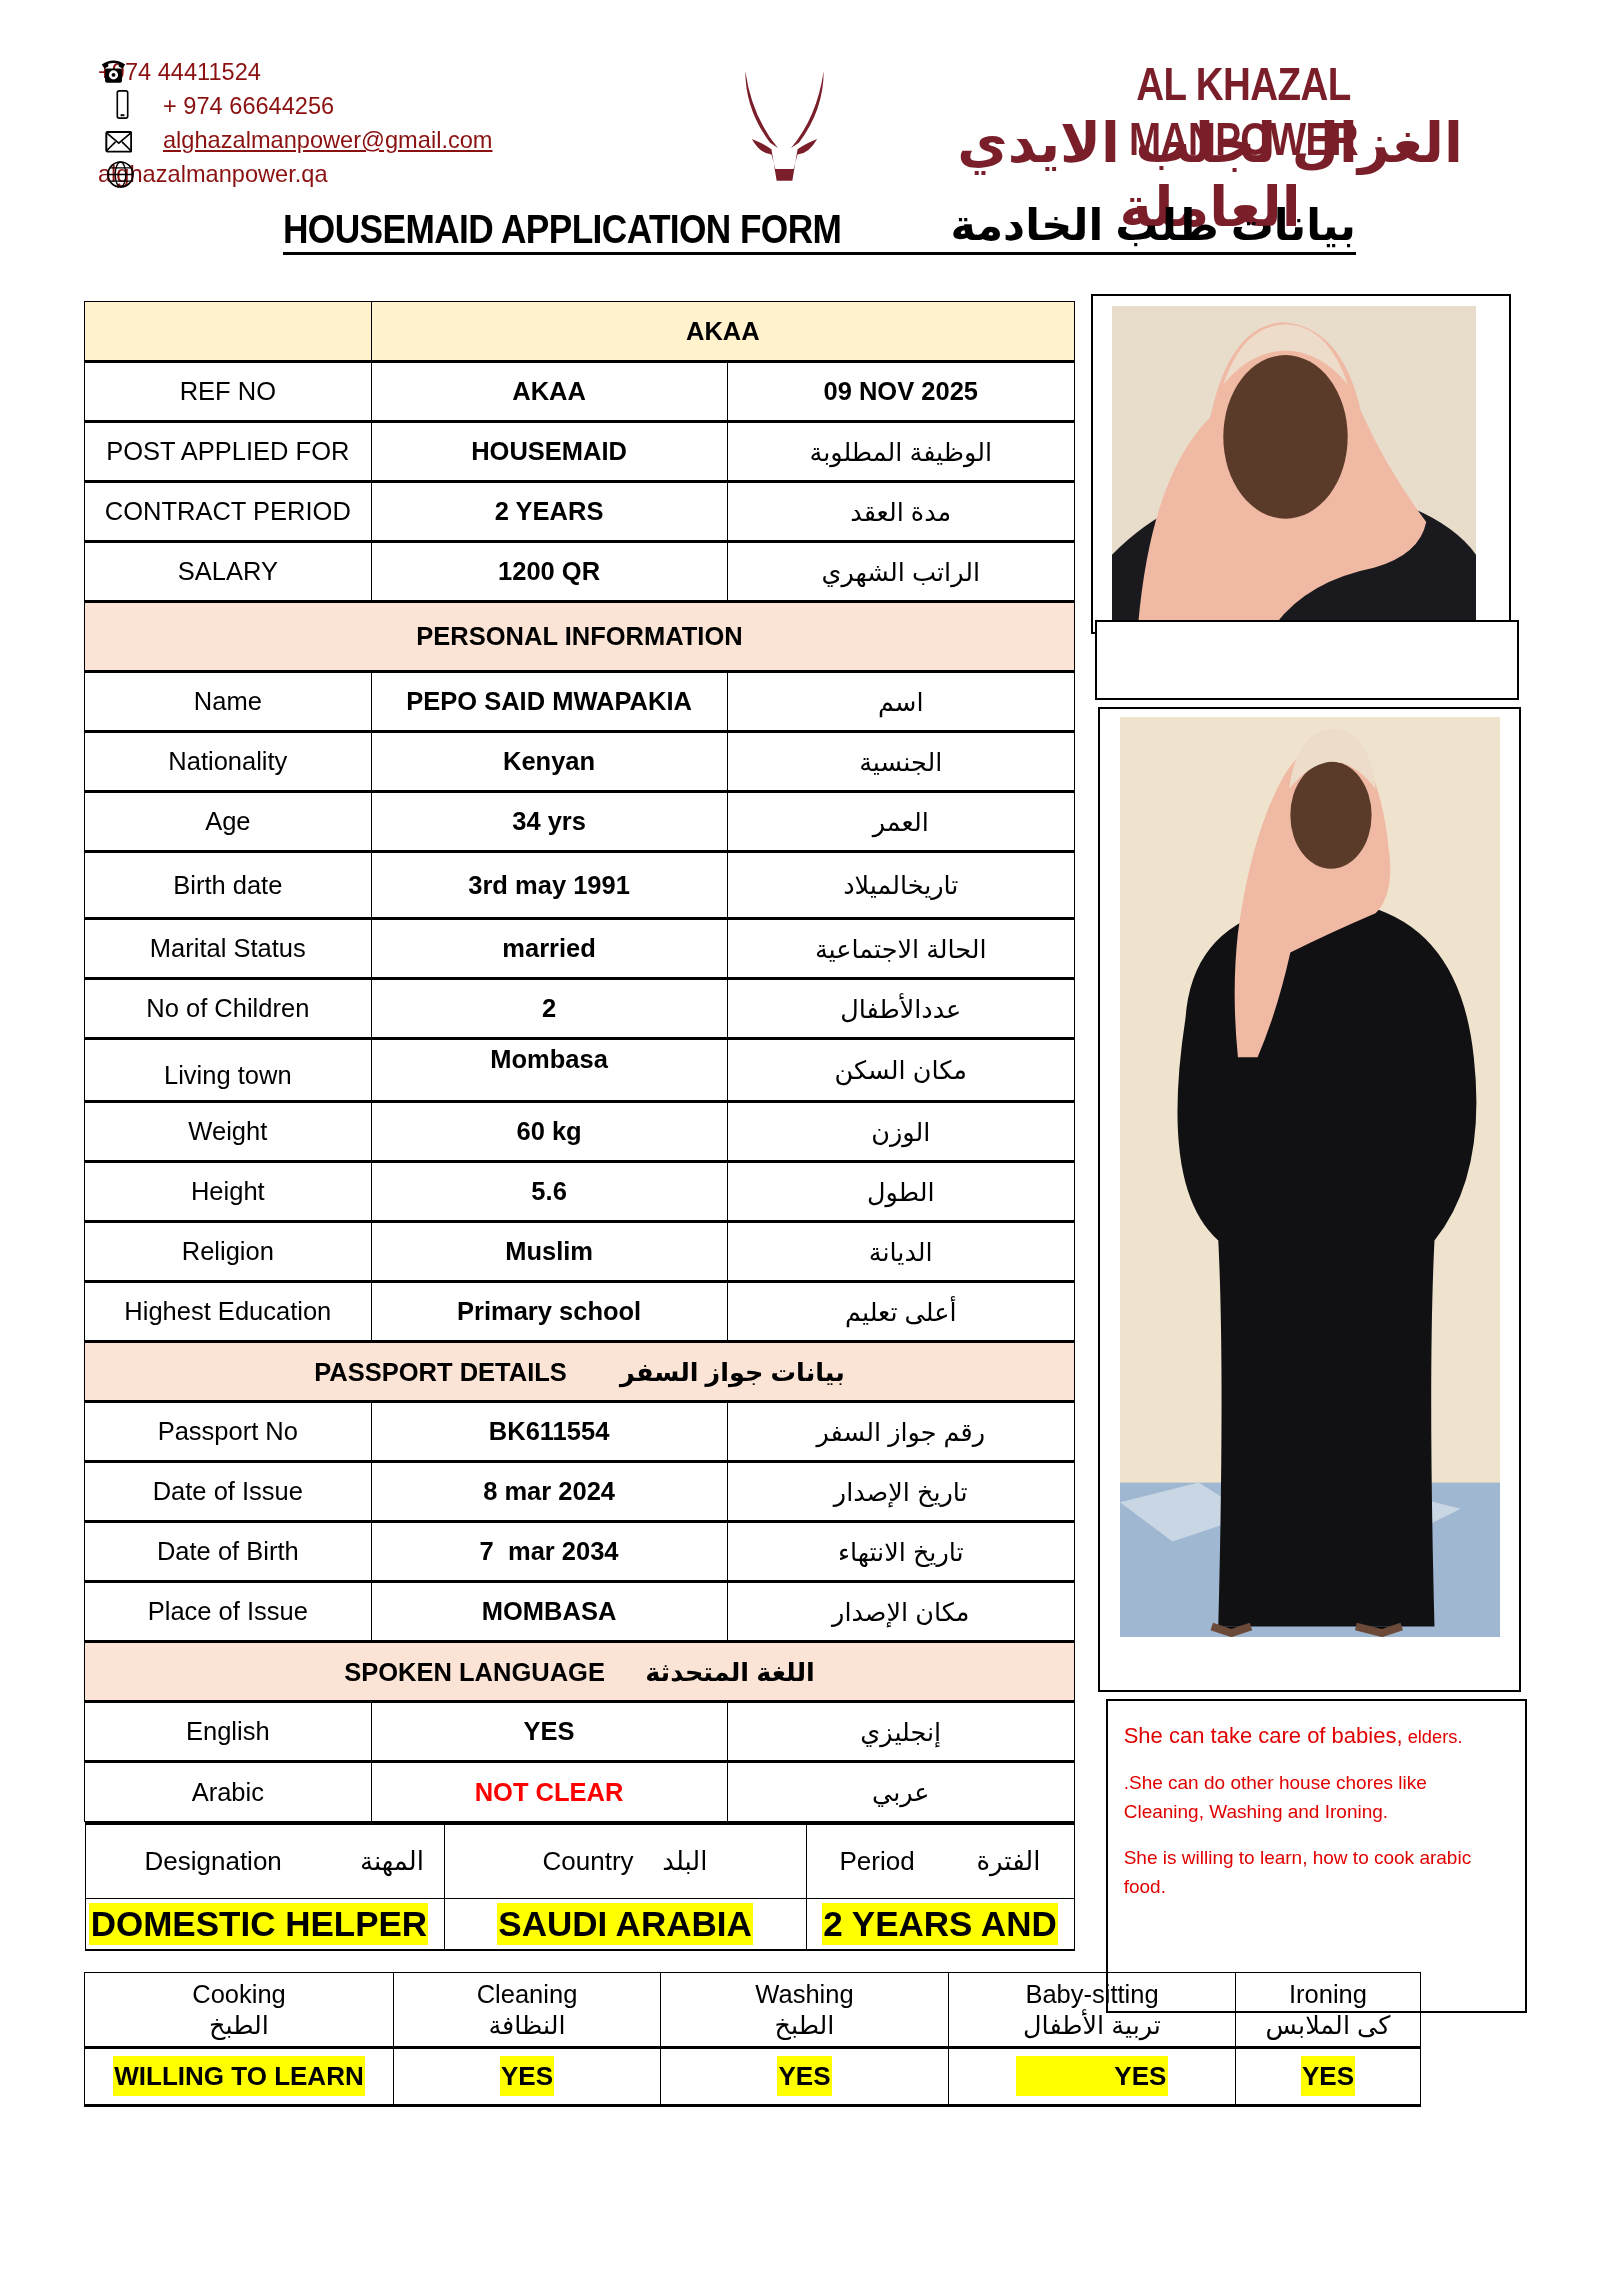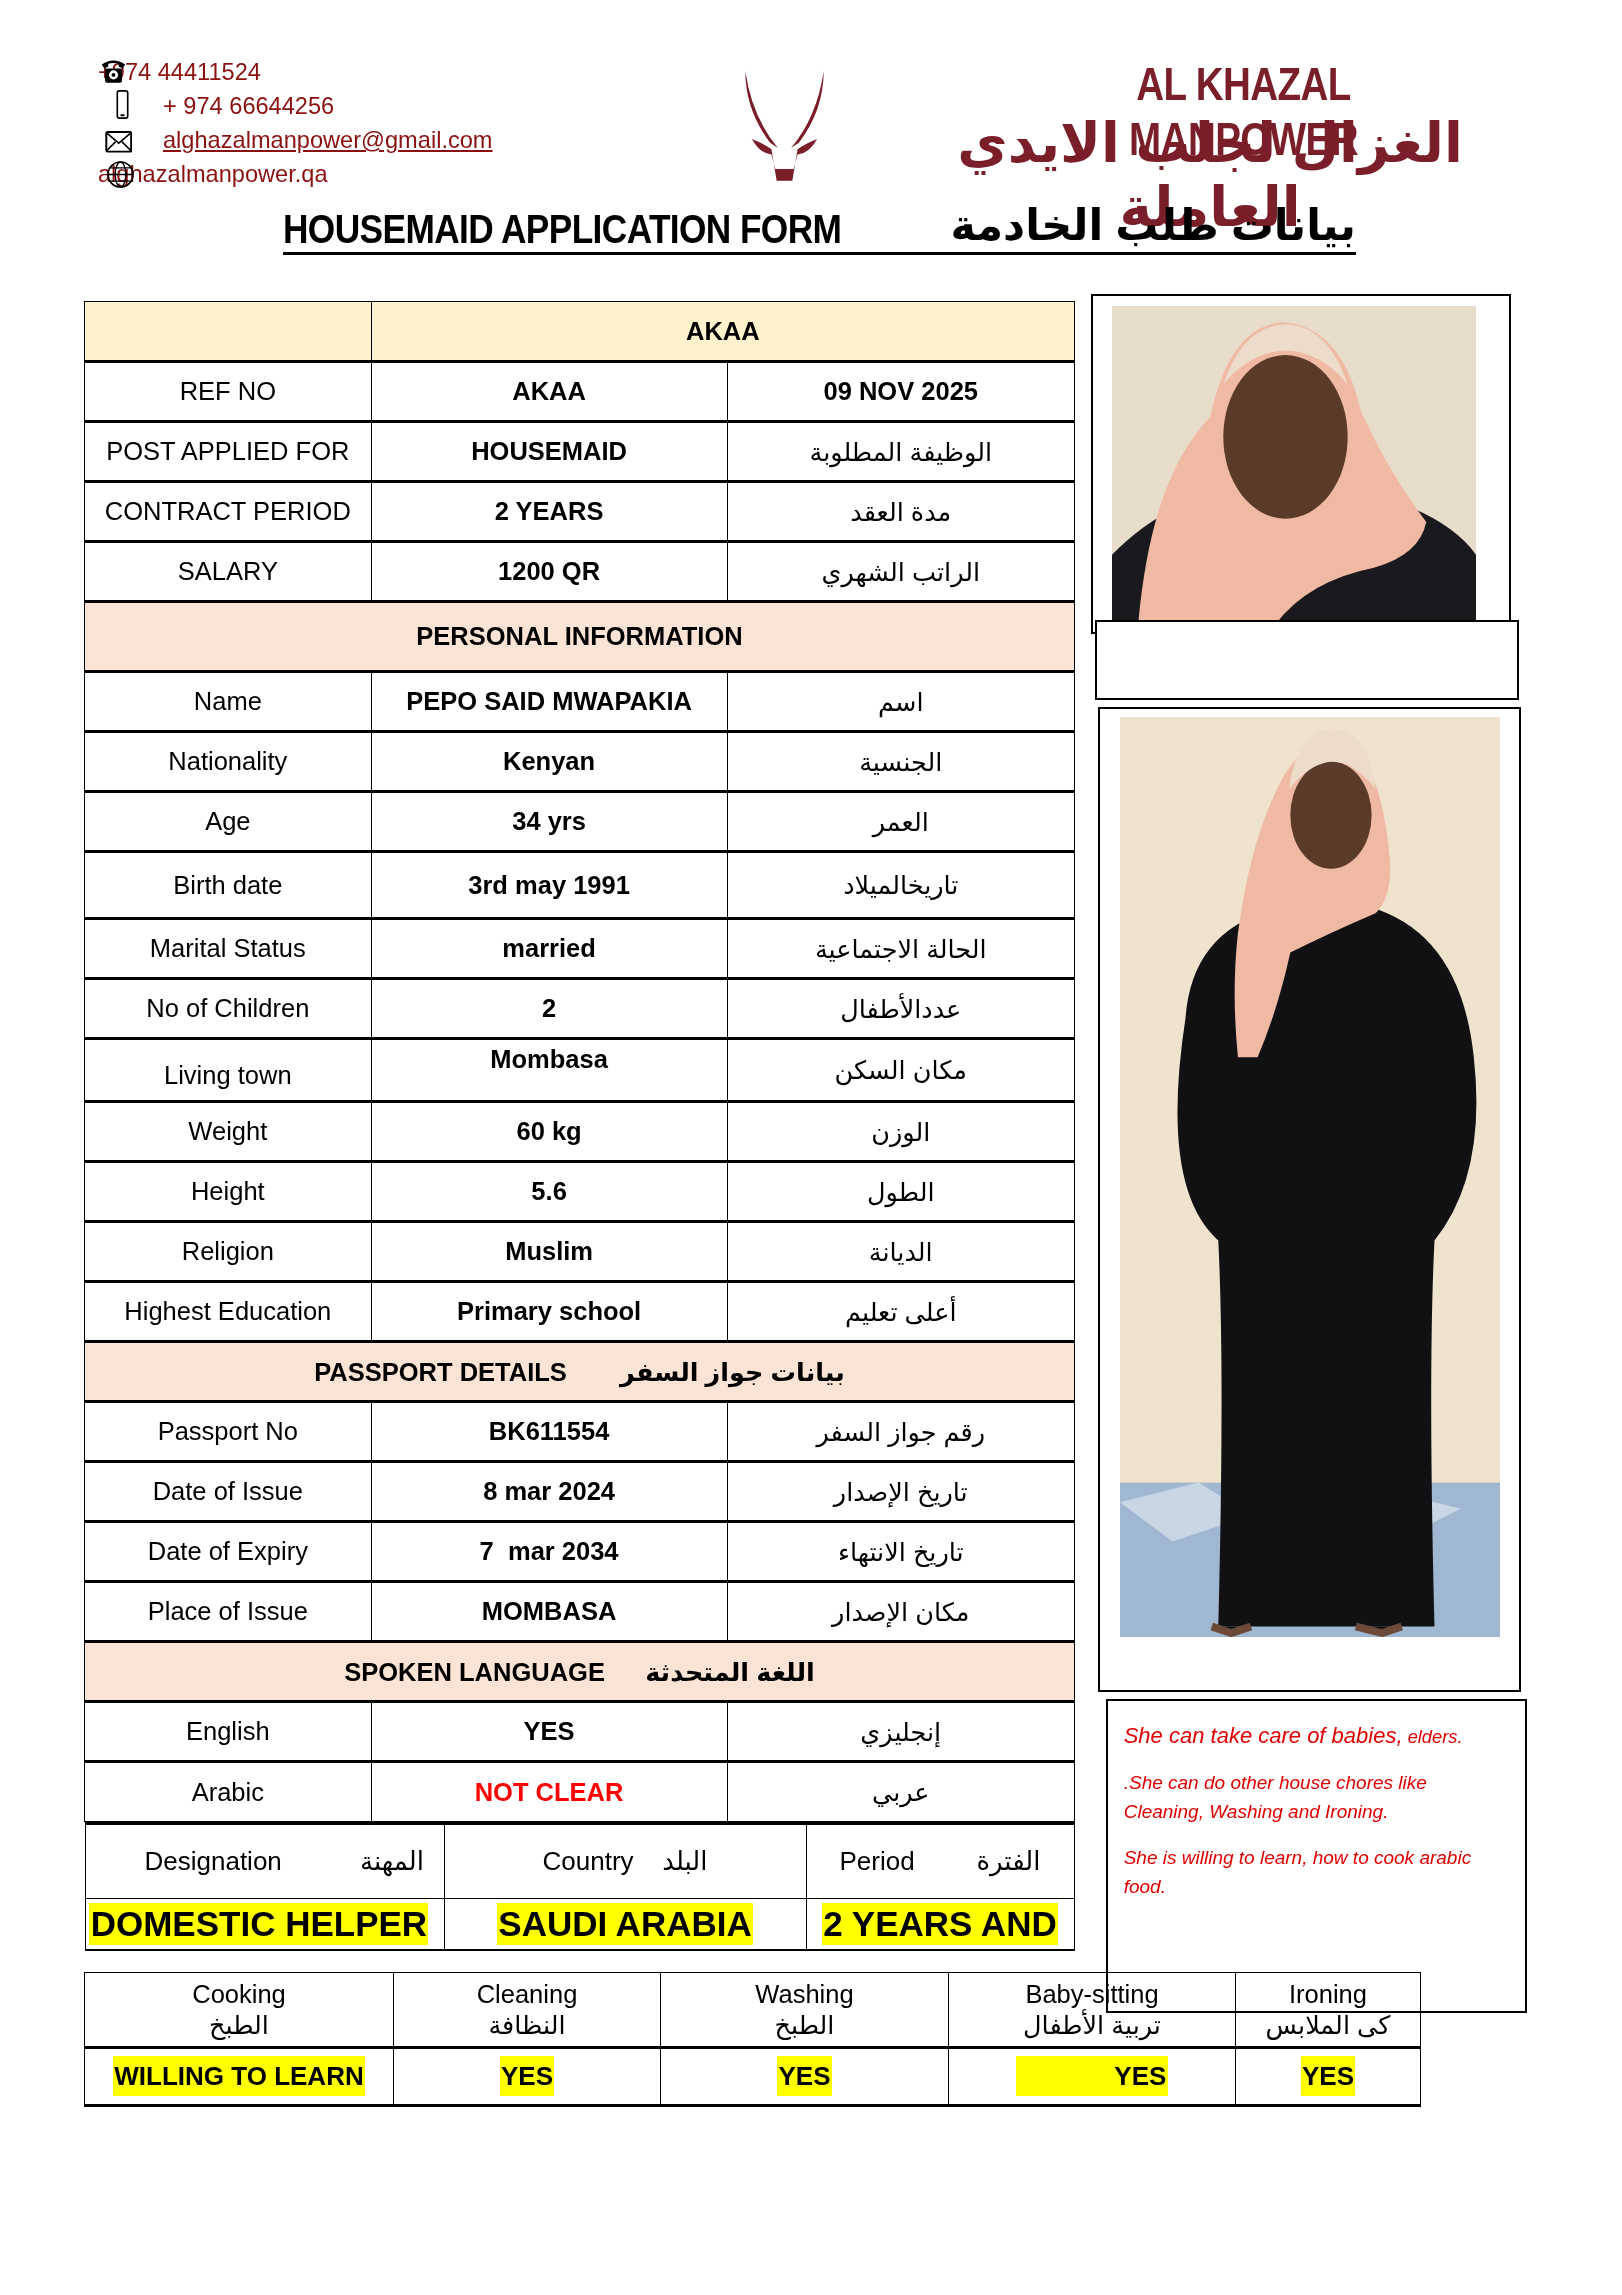--- a/index.html
+++ b/index.html
@@ -43,21 +43,21 @@
   .hl { background: #ffff00; font-weight: bold; font-size: 35px; padding: 0 1.3px; line-height: 42px; display: inline-block; }
 
   
   .photo-box1 { position: absolute; left: 1091px; top: 294px; width: 420px; height: 340px; border: 2px solid #000; }
   .photo1 { position: absolute; left: 1112px; top: 306px; width: 364px; height: 318px; }
   .caption-box { position: absolute; left: 1095px; top: 620px; width: 424px; height: 80px; border: 2px solid #000; background: #fff; }
   .photo-box2 { position: absolute; left: 1098px; top: 707px; width: 423px; height: 985px; border: 2px solid #000; }
   .photo2 { position: absolute; left: 1120px; top: 717px; width: 380px; height: 920px; }
 
   
-  .remarks { position: absolute; left: 1106px; top: 1699px; width: 421px; height: 314px; border: 2.6px solid #000; color: #e00000; font-style: italic; padding: 19.6px 15.7px; }
+  .remarks { position: absolute; left: 1106px; top: 1699px; width: 421px; height: 314px; border: 2.6px solid #000; color: #e00000; padding: 19.6px 15.7px; }
   .remarks p { font-size: 22px; line-height: 29px; margin-bottom: 17px; }
   .remarks p.small { font-size: 19px; line-height: 29px; }
   .remarks .sm { font-size: 18.3px; }
 
   
   .skills { position: absolute; left: 84px; top: 1972px; width: 1337px; border-collapse: collapse; }
   .skills td { border: 1.3px solid #000; text-align: center; vertical-align: middle; }
   .skills tr.h td { height: 75px; font-size: 25.5px; line-height: 31px; }
   .skills tr.v td { height: 58px; border-top: 3.9px solid #000; border-bottom: 3.3px solid #000; }
   .skills .ar { direction: rtl; display: block; }
@@ -211,21 +211,21 @@
     <td class="c-label">Passport No</td>
     <td class="c-val">BK611554</td>
     <td class="c-ar">رقم جواز السفر</td>
   </tr>
   <tr class="bold-top" style="height:60px">
     <td class="c-label">Date of Issue</td>
     <td class="c-val">8 mar 2024</td>
     <td class="c-ar">تاريخ الإصدار</td>
   </tr>
   <tr class="bold-top" style="height:60px">
-    <td class="c-label">Date of Expiry</td>
+    <td class="c-label">Date of Birth</td>
     <td class="c-val" style="white-space:pre">7  mar 2034</td>
     <td class="c-ar">تاريخ الانتهاء</td>
   </tr>
   <tr class="bold-top" style="height:60px">
     <td class="c-label">Place of Issue</td>
     <td class="c-val">MOMBASA</td>
     <td class="c-ar">مكان الإصدار</td>
   </tr>
 
   <tr class="sec bold-top" style="height:60px">

